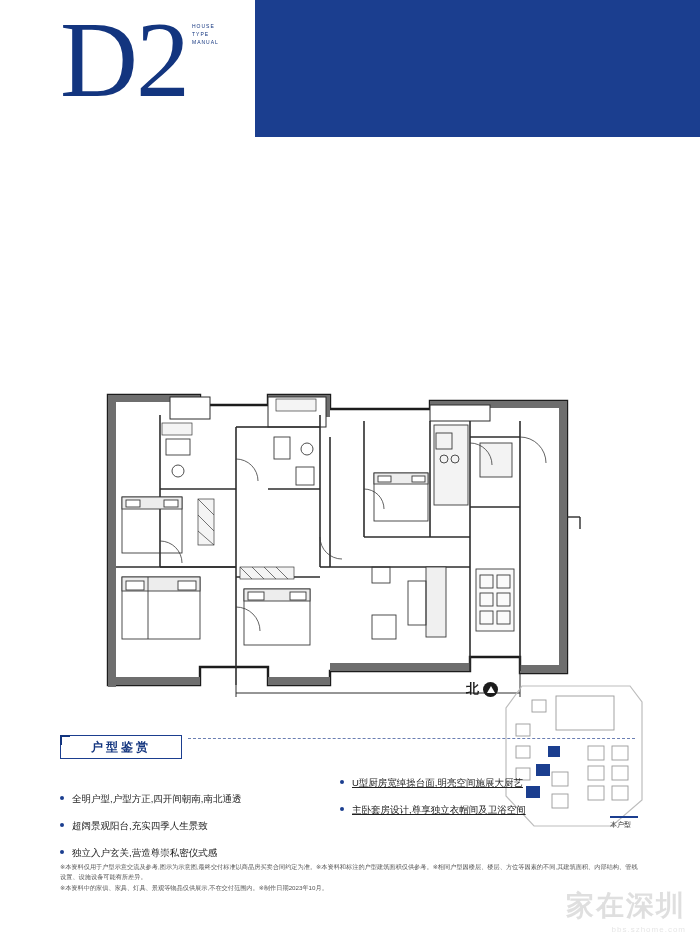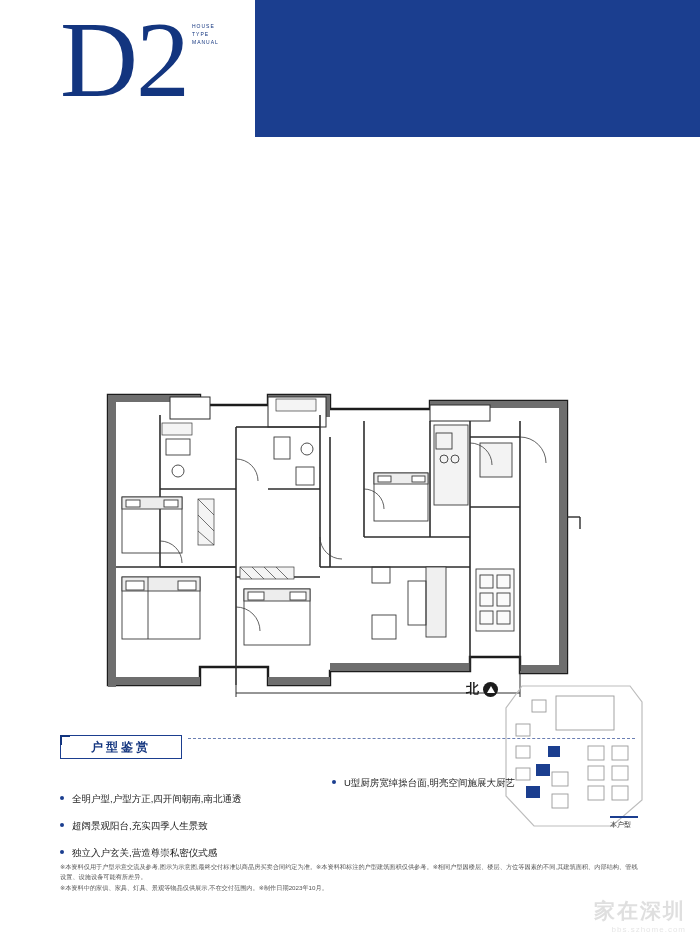--- a/index.html
+++ b/index.html
@@ -97,42 +97,42 @@
   .feat-dashed{
     position:absolute;left:128px;top:11px;width:447px;
     border-top:1px dashed #6b7fb3;
   }
   .features{
     position:absolute;left:60px;top:775px;width:580px;
     font-size:9.5px;line-height:15px;color:#222;
   }
   .feat-col{position:absolute;top:0;}
   .feat-col.left{left:0;width:260px;margin-top:16px;}
-  .feat-col.right{left:272px;width:290px;}
+  .feat-col.right{left:280px;width:290px;text-decoration:underline;}
   .feat-item{
     position:relative;padding-left:12px;margin-bottom:12px;white-space:nowrap;
   }
   .feat-item .dot{
     position:absolute;left:0;top:5px;width:4px;height:4px;border-radius:50%;
     background:#1b3e8f;
   }
 
   
   .disclaimer{
     position:absolute;left:60px;top:862px;width:580px;
     font-size:6.2px;line-height:10px;color:#555;
   }
   .disclaimer .line2{margin-top:1px;}
 
   
   .watermark{
     position:absolute;right:14px;bottom:8px;text-align:right;opacity:.45;
   }
   .wm-main{
-    font-size:21px;color:#b9b9b9;font-weight:bold;letter-spacing:2px;
+    font-size:28px;color:#b9b9b9;font-weight:bold;letter-spacing:2px;
     font-family:"DejaVu Sans","Liberation Sans",sans-serif;
   }
   .wm-sub{font-size:8px;color:#c6c6c6;letter-spacing:1px;}
 </style>
 </head>
 <body>
 
 <div class="header">
   <div class="white-block"></div>
 
@@ -348,20 +348,24 @@
     <div class="feat-item">
       <span class="dot"></span>
       <span>独立入户玄关,营造尊崇私密仪式感</span>
     </div>
   </div>
   <div class="feat-col right">
     <div class="feat-item">
       <span class="dot"></span>
       <span>U型厨房宽绰操台面,明亮空间施展大厨艺</span>
     </div>
+    <div class="feat-item">
+      <span class="dot"></span>
+      <span>主卧套房设计,尊享独立衣帽间及卫浴空间</span>
+    </div>
   </div>
 </div>
 
 <div class="disclaimer">
   <div>※本资料仅用于户型示意交流及参考,图示为示意图,最终交付标准以商品房买卖合同约定为准。※本资料和标注的户型建筑面积仅供参考。※相同户型因楼层、楼层、方位等因素的不同,其建筑面积、内部结构、管线设置、设施设备可能有所差异。</div>
   <div class="line2">※本资料中的家俱、家具、灯具、景观等物品仅供展示,不在交付范围内。※制作日期2023年10月。</div>
 </div>
 
 <div class="watermark">
   <div class="wm-main"><span>家在深圳</span></div>

